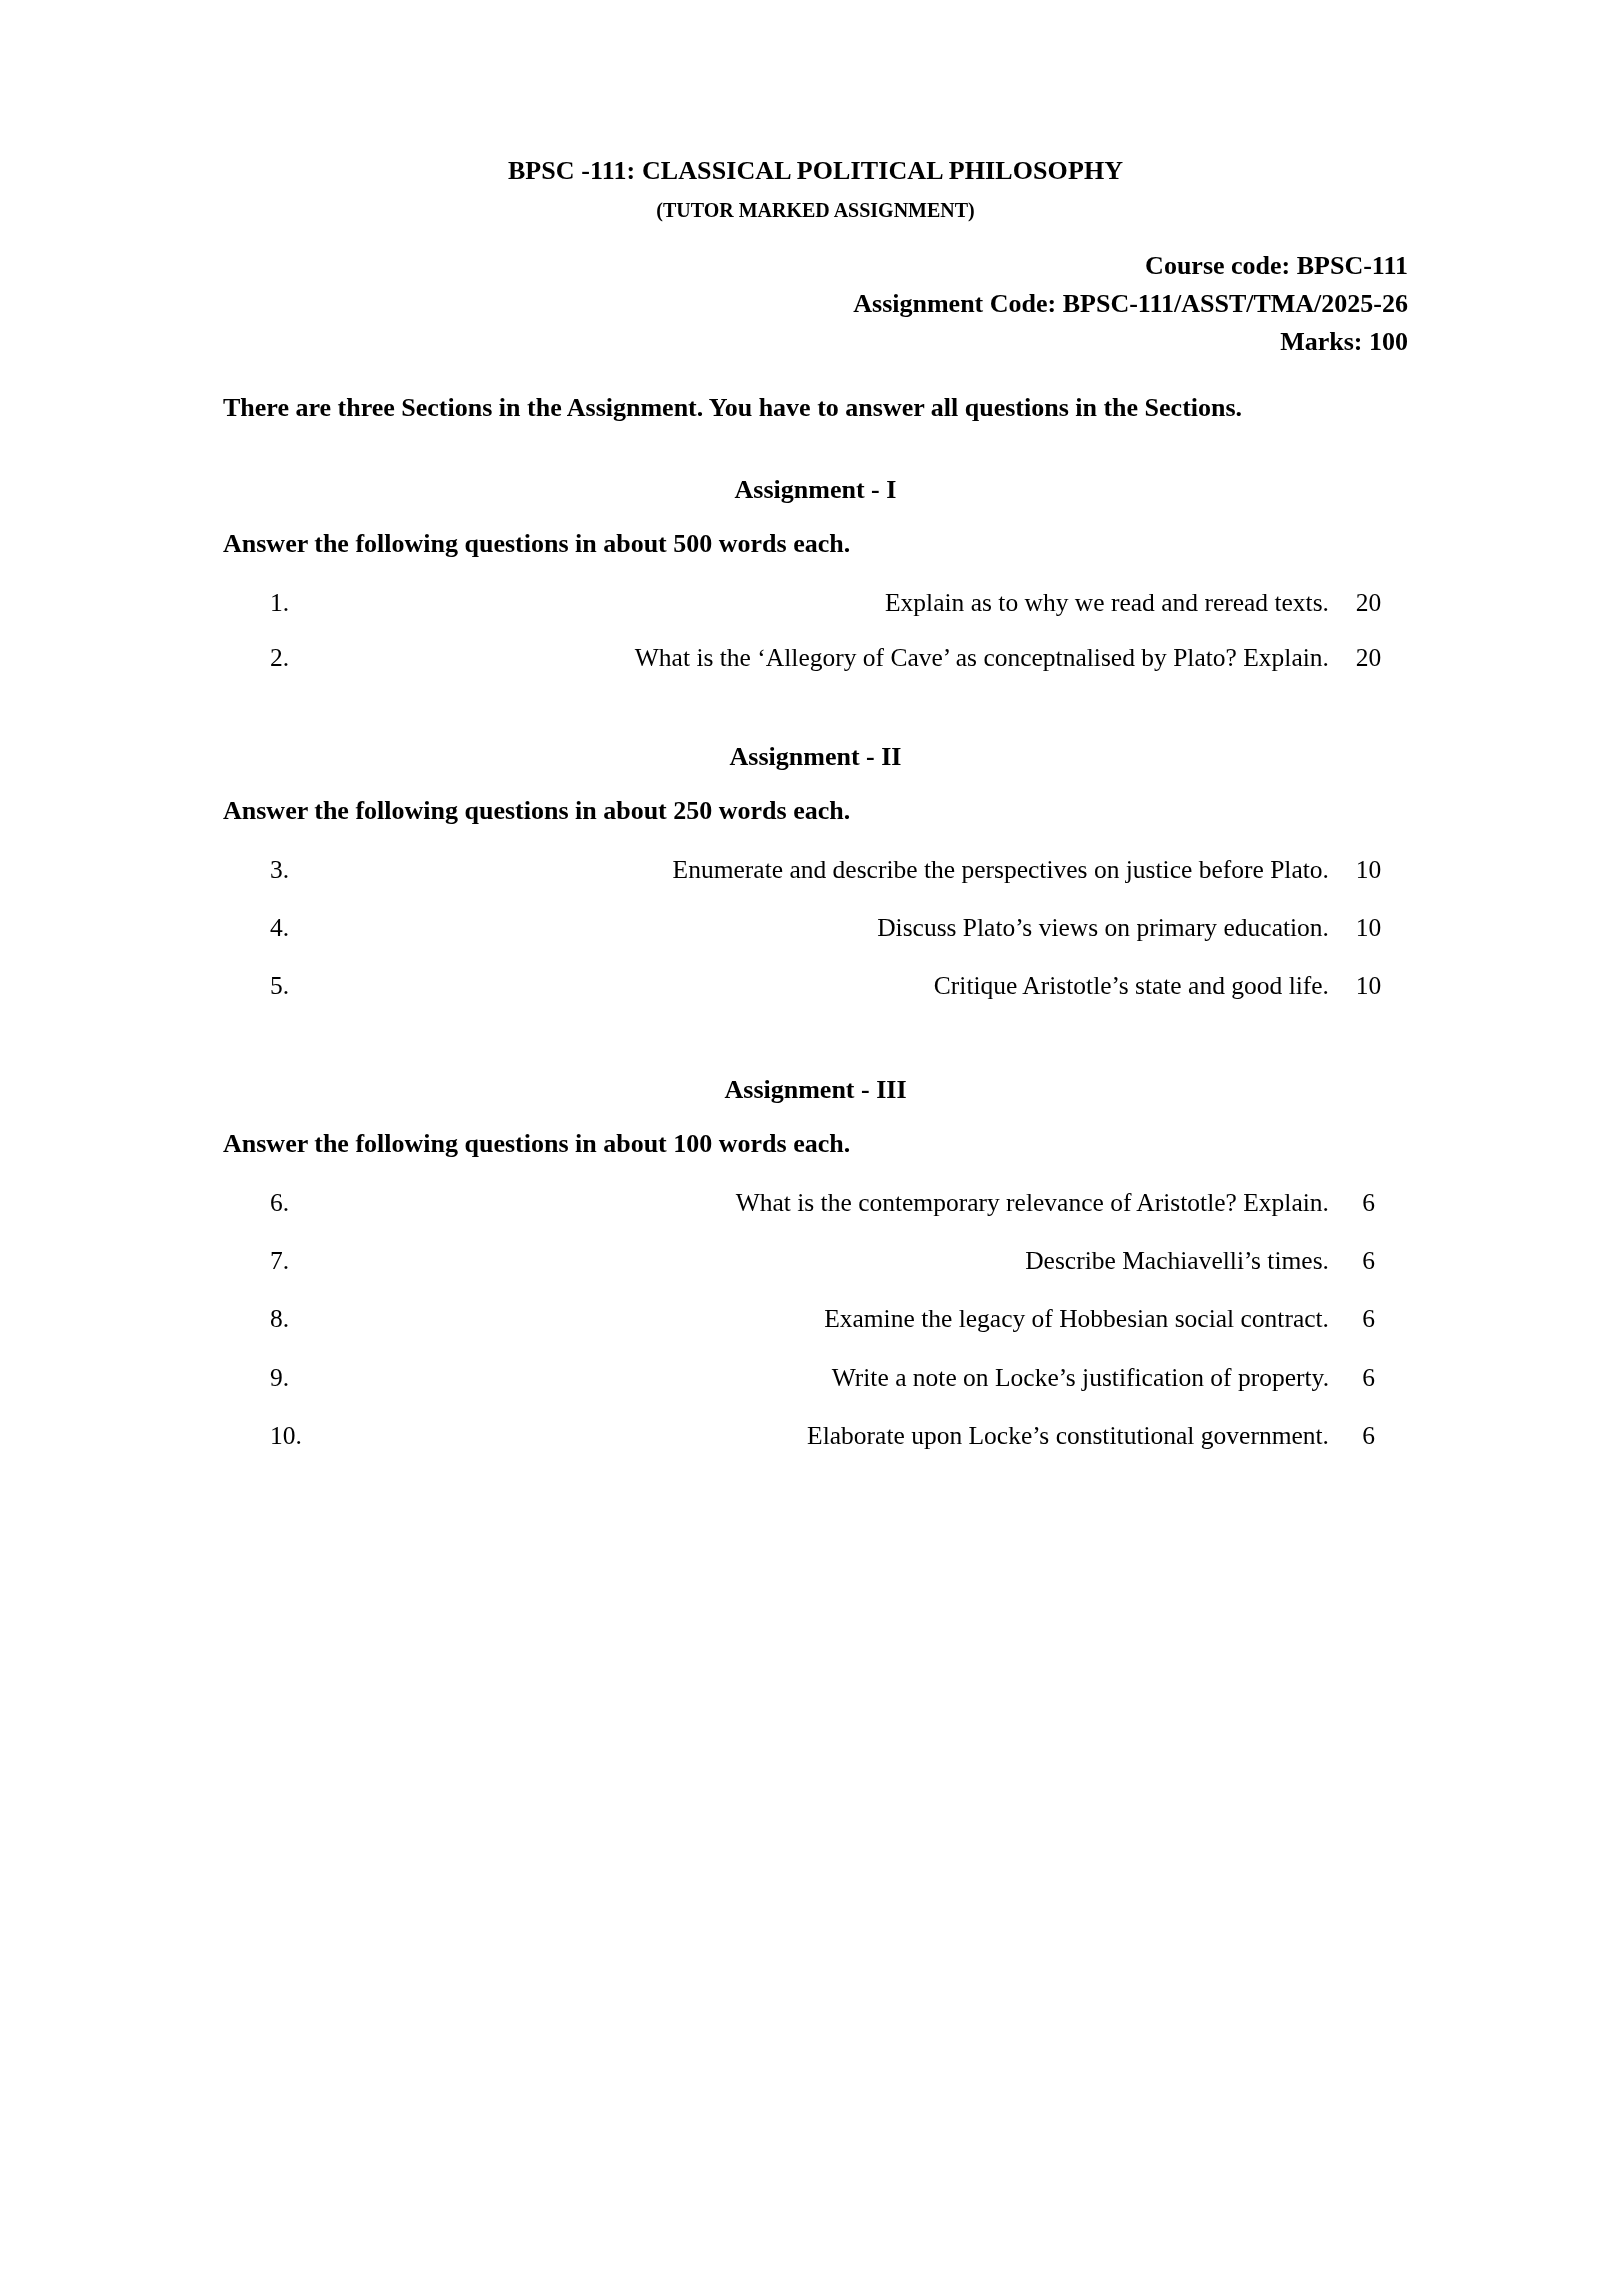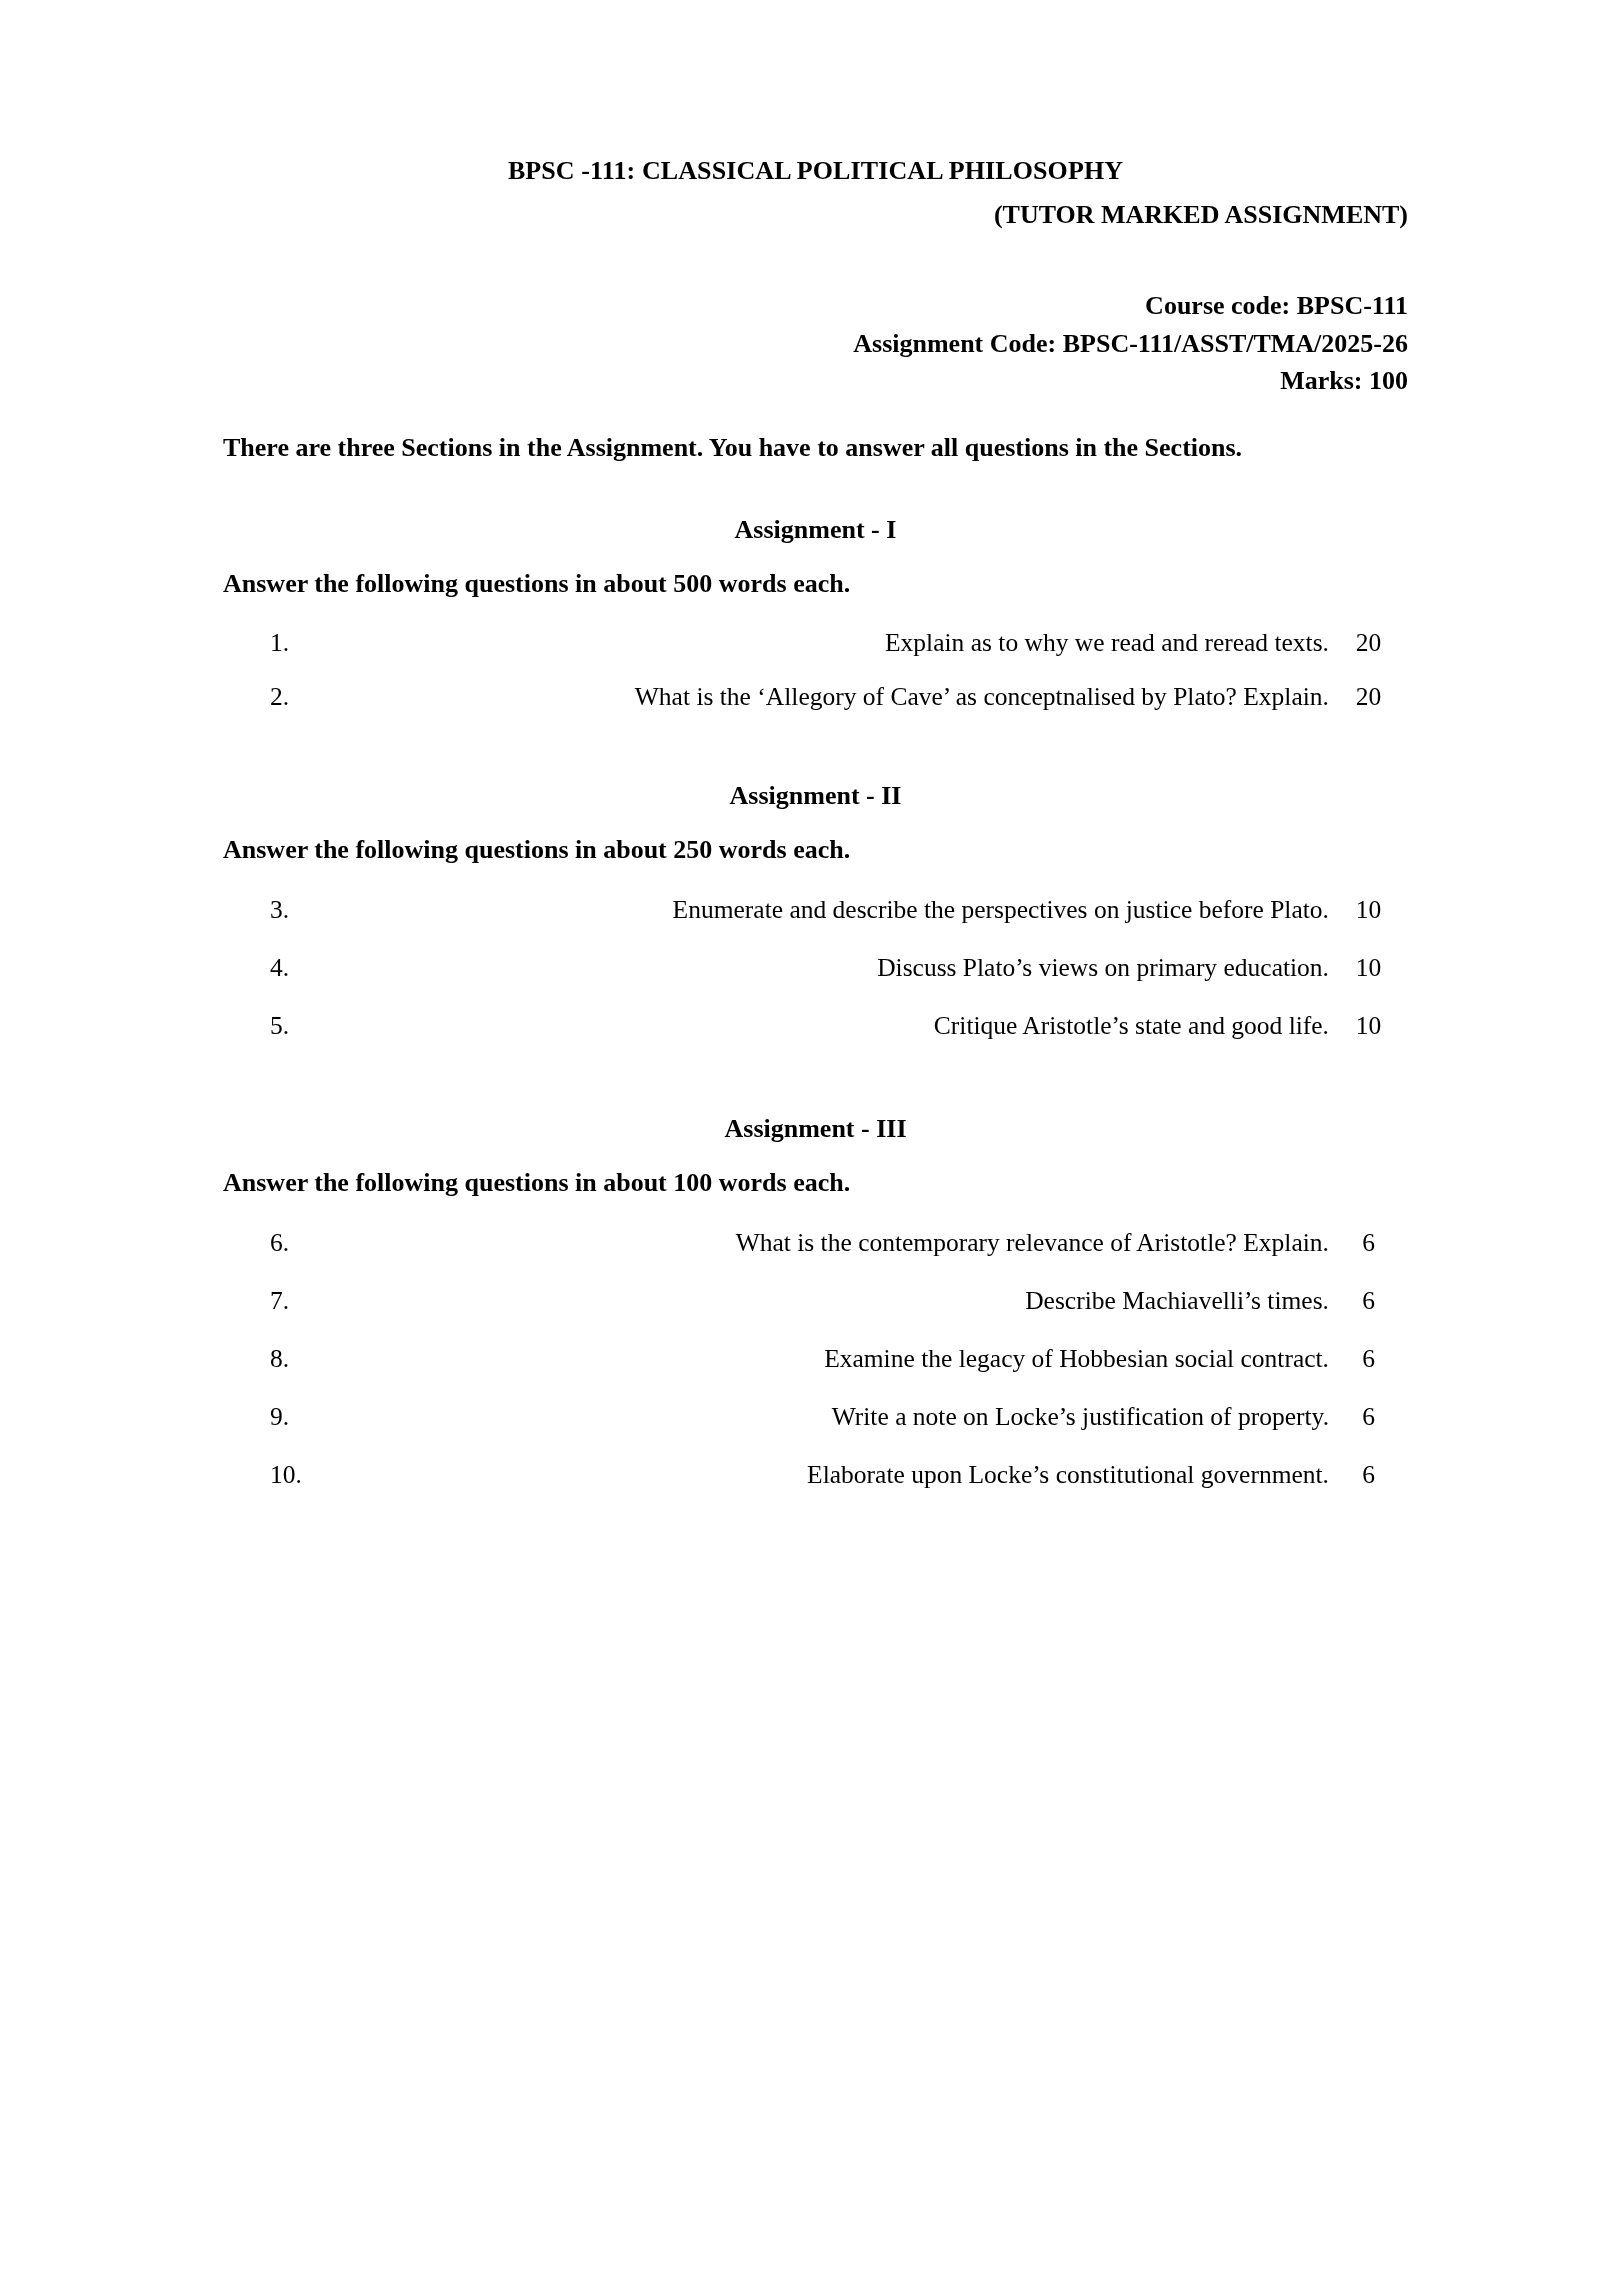--- a/index.html
+++ b/index.html
@@ -20,28 +20,28 @@
     padding: 154px 216px 0 223px;
   }
   .doc-title {
     text-align: center;
     font-weight: bold;
     font-size: 26px;
     line-height: 1.28;
     letter-spacing: 0.1px;
   }
   .doc-subtitle {
-    text-align: right;
-    font-weight: bold;
-    font-size: 26px;
+    text-align: center;
+    font-weight: bold;
+    font-size: 20px;
     line-height: 1.28;
     margin-top: 10.5px;
   }
   .meta-block {
-    margin-top: 56px;
+    margin-top: 24px;
     text-align: right;
     font-weight: bold;
     font-size: 26px;
     line-height: 1.45;
   }
   .meta-line {
     display: block;
   }
   .intro {
     margin-top: 29px;

